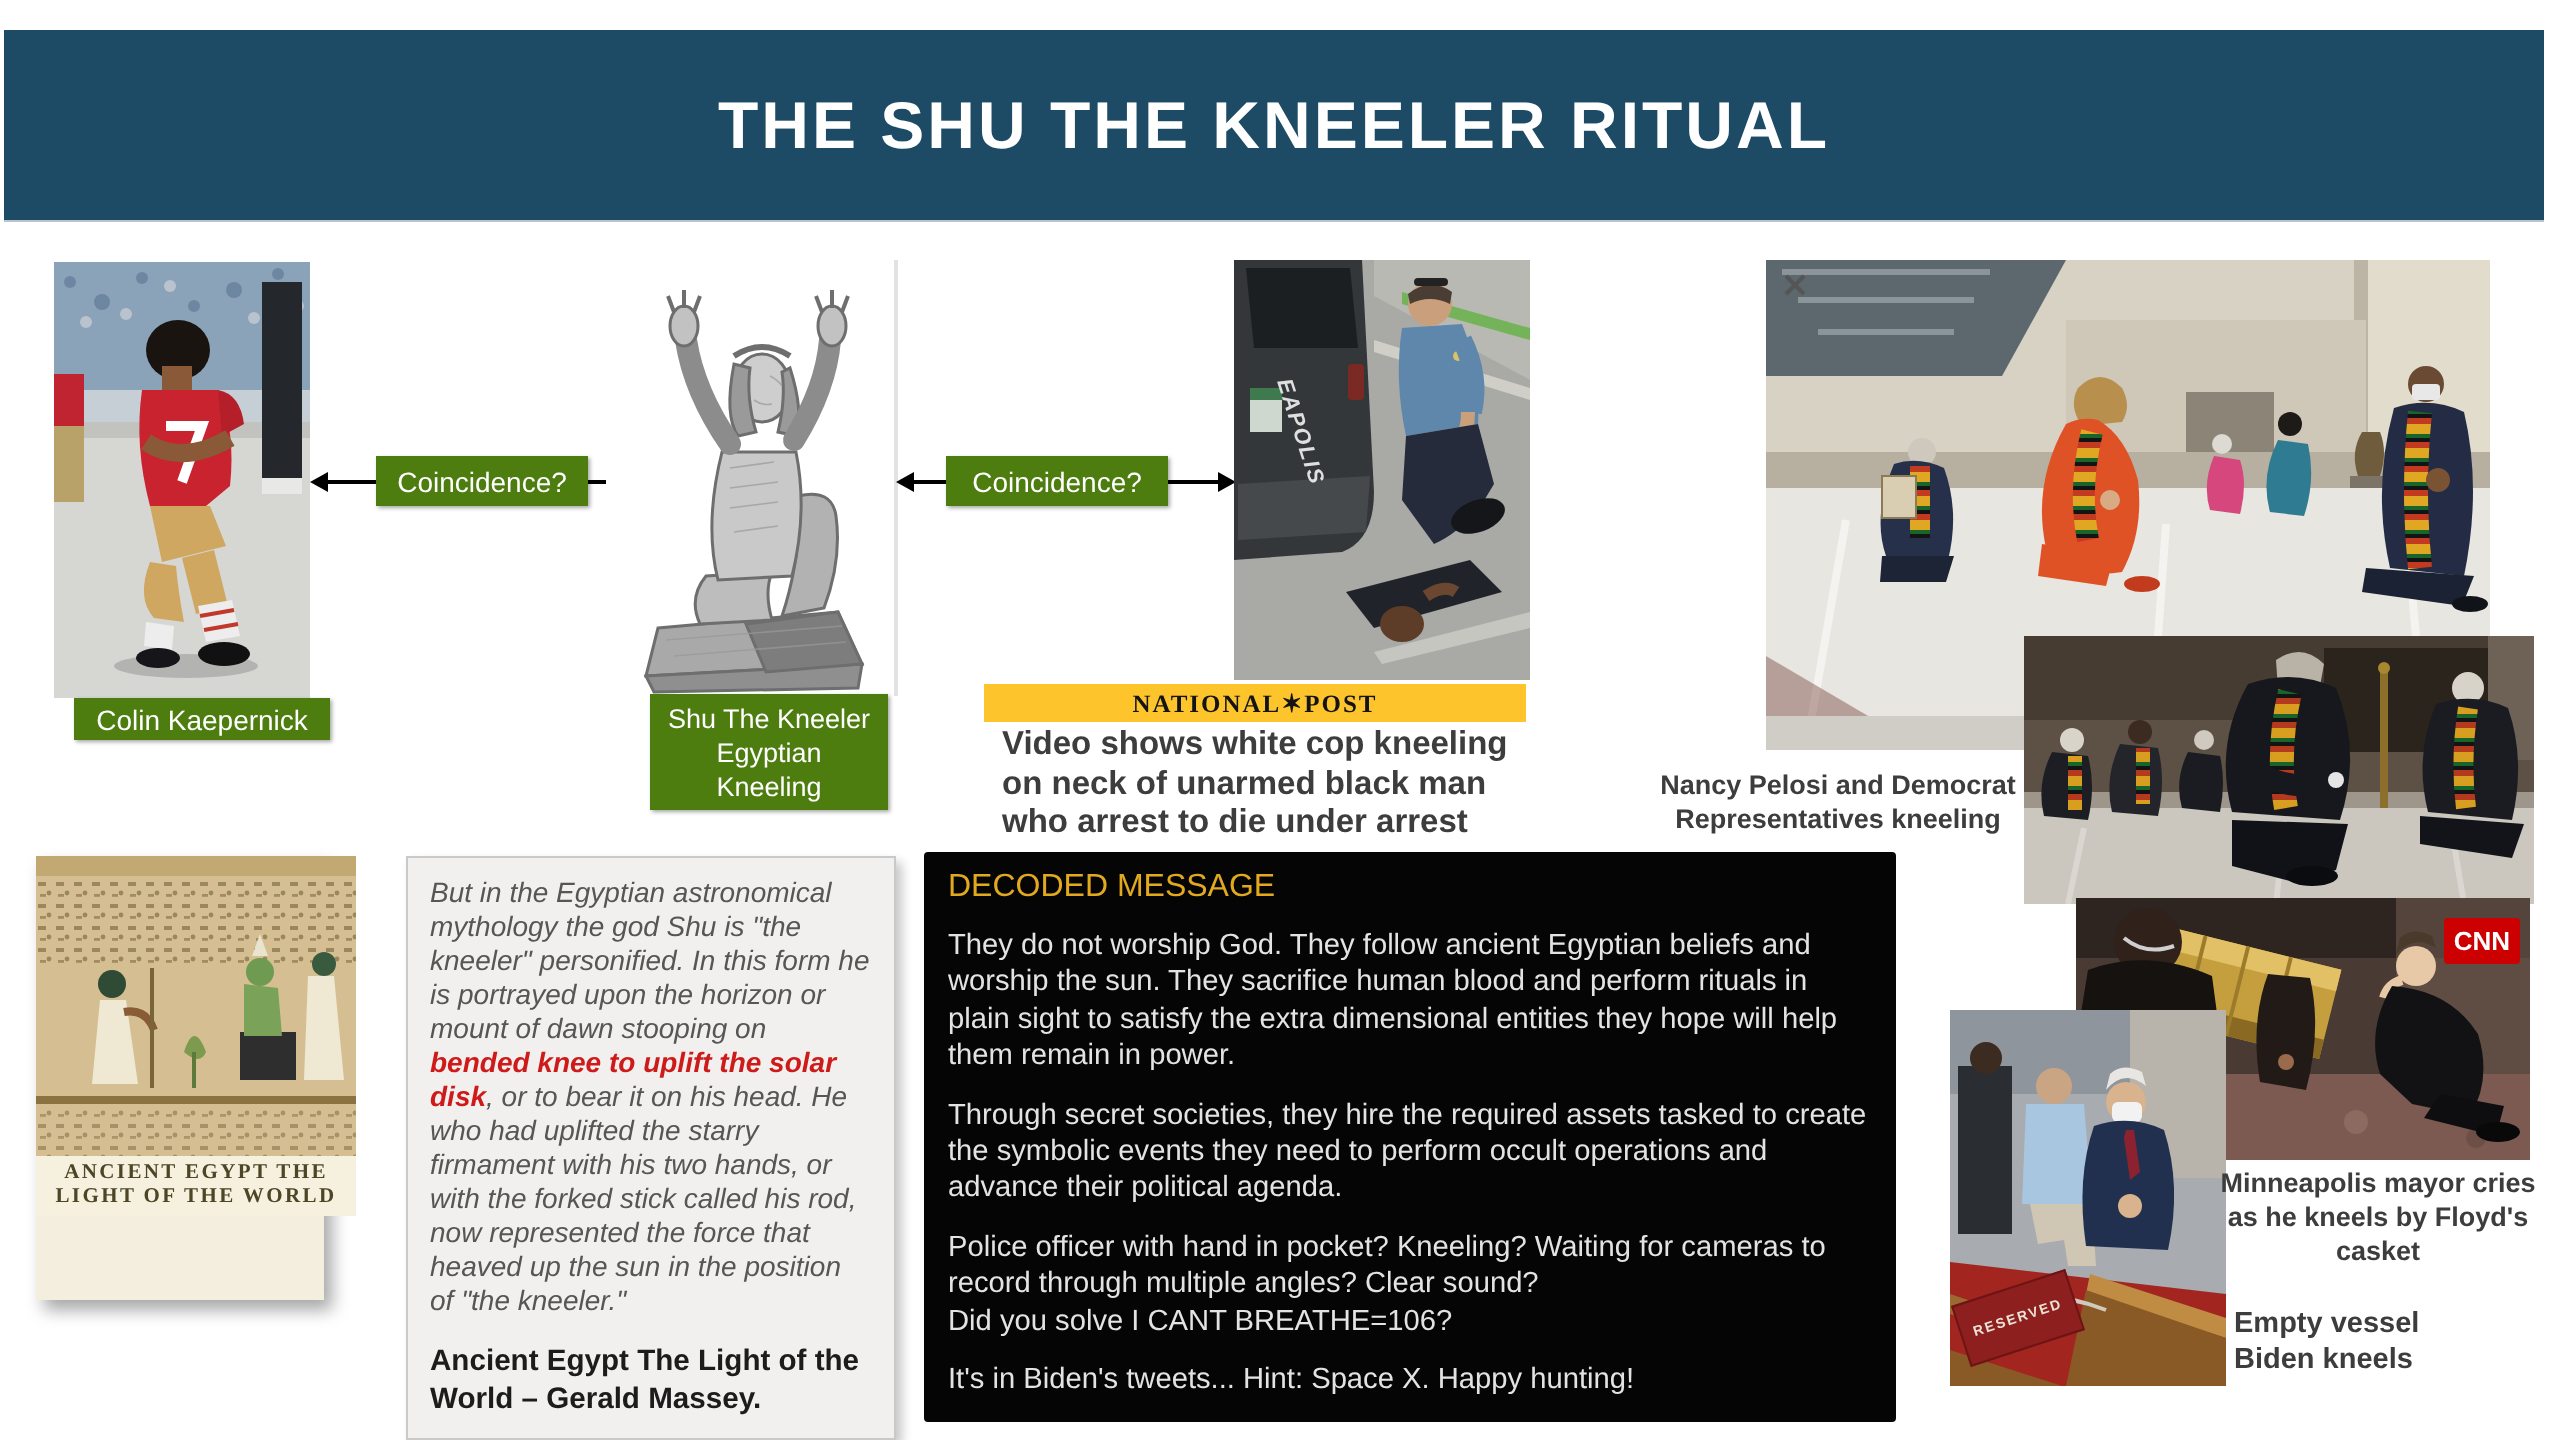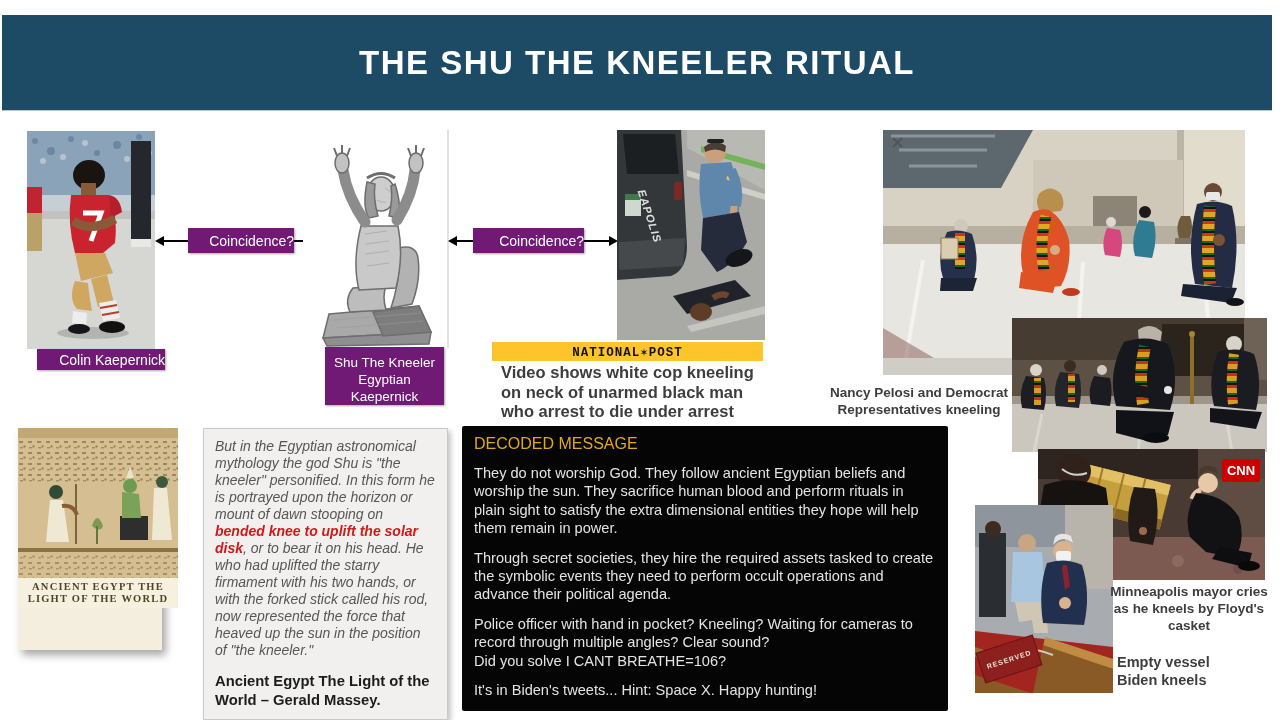--- a/index.html
+++ b/index.html
@@ -15,22 +15,22 @@
     box-shadow:0 1px 0 #b9c4cc;
   }
   #title-banner .title{
     color:#ffffff;font-size:33px;font-weight:bold;letter-spacing:1.5px;
   }
   
   .photo{position:absolute;overflow:hidden;background:#d8d8d8;}
   .photo svg{display:block;width:100%;height:100%;}
   
   .black-label{
-    position:absolute;background:#701a75;color:#fff;display:flex;
-    align-items:center;justify-content:flex-end;text-align:center;
+    position:absolute;background:#4d7c0f;color:#fff;display:flex;
+    align-items:center;justify-content:center;text-align:center;
     box-shadow:1px 1px 2px rgba(0,0,0,.35);
   }
   #kaepernick-label{left:37px;top:349px;width:128px;height:21px;font-size:14px;}
   #statue-label{left:325px;top:347px;width:119px;height:58px;font-size:13.5px;line-height:17px;flex-direction:column;}
   .coincidence{font-size:14px;}
   #coincidence-1{left:188px;top:228px;width:106px;height:25px;}
   #coincidence-2{left:473px;top:228px;width:111px;height:25px;}
   
   .arrow-line{position:absolute;height:2px;background:#000;}
   #arrow1-line{left:160px;top:240px;width:162px;}
@@ -60,21 +60,21 @@
   }
   #reserved-sign{
     position:absolute;left:4px;bottom:18px;width:58px;height:30px;background:#8e1f1f;
     color:#e9e2d5;font-size:7px;font-weight:bold;letter-spacing:1px;transform:rotate(-18deg);
     display:flex;align-items:center;justify-content:center;border:1px solid #6d1414;
   }
   
   #np-masthead{
     left:492px;top:342px;width:271px;height:19px;background:#fdc52b;
     display:flex;align-items:center;justify-content:center;
-    font-family:Liberation Mono, monospace;font-weight:bold;
+    font-family:Liberation Serif, serif;font-weight:bold;
     font-size:12.5px;letter-spacing:1px;color:#141414;
   }
   #cop-caption{left:501px;top:363px;width:300px;font-size:16.5px;font-weight:bold;color:#3d3d3d;line-height:19.5px;}
   
   .mini-caption{position:absolute;font-weight:bold;color:#3d3d3d;}
   #pelosi-caption{left:828px;top:385px;width:182px;font-size:13.5px;line-height:16.5px;text-align:center;}
   #mayor-caption{left:1098px;top:583px;width:182px;font-size:13.5px;line-height:17px;text-align:center;}
   #biden-caption{left:1117px;top:654px;font-size:14.5px;line-height:17.5px;text-align:left;}
   
   #book-cover{
@@ -191,21 +191,21 @@
       <g stroke="#999999" stroke-width="0.8" opacity="0.7" fill="none">
         <path d="M62,104 l22,-3 M62,114 l24,-3 M62,124 l24,-3 M64,136 l22,-3"></path>
         <path d="M30,190 l88,-7 M34,198 l86,-7"></path>
         <path d="M82,58 q4,2 6,5 M74,70 q4,3 9,2"></path>
       </g>
     </svg>
   </div>
   <div id="statue-label" class="black-label">
     <div>Shu The Kneeler</div>
     <div>Egyptian</div>
-    <div>Kaepernick</div>
+    <div>Kneeling</div>
   </div>
 
   <div id="arrow2-line" class="arrow-line"></div>
   <div id="ah2l" class="arrow-head left abs"></div>
   <div id="ah2r" class="arrow-head right abs"></div>
   <div id="coincidence-2" class="black-label coincidence">
     <span>Coincidence?</span>
   </div>
 
   <div id="cop-photo" class="photo">

